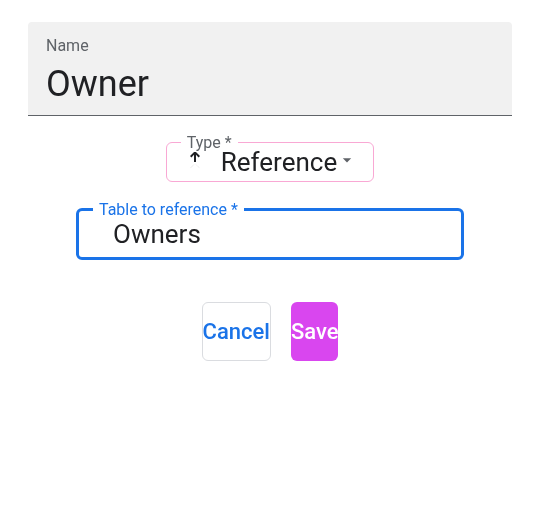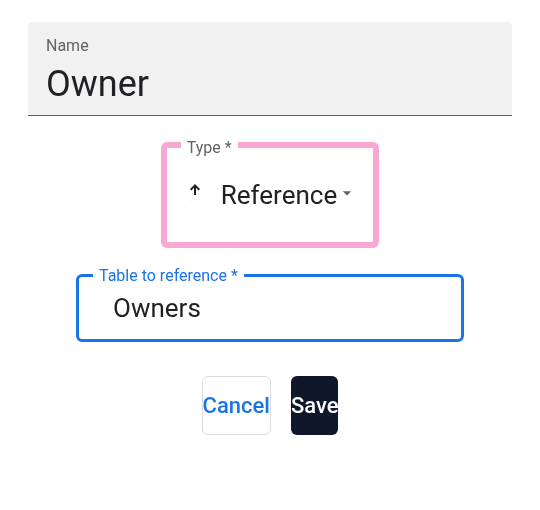--- a/index.html
+++ b/index.html
@@ -38,27 +38,27 @@
       background: transparent;
       font-size: 36px;
       color: #202124;
       width: 100%;
       outline: none;
       font-family: inherit;
     }
     
     .outlined-field {
       position: relative;
-      border: 6px solid #f9a8d4;
+      border: 1px solid #f9a8d4;
       border-radius: 6px;
-      padding: 32px 16px;
+      padding: 4px 16px;
     }
     .outlined-field.focused {
       border: 3px solid #1a73e8;
-      padding: 16px 14px;
+      padding: 8px 14px;
     }
     .outlined-label {
       position: absolute;
       top: -10px;
       left: 14px;
       background: #fff;
       padding: 0 6px;
       font-size: 16px;
       color: #5f6368;
     }
@@ -97,38 +97,38 @@
       color: #202124;
       width: 100%;
       font-family: inherit;
       background: transparent;
       margin-left: 20px;
     }
     
     .button-row {
       display: flex;
       gap: 20px;
-      margin-top: 8px;
+      margin-top: 16px;
     }
     .btn {
       flex: 1;
       padding: 16px 0;
       font-size: 22px;
       font-weight: 500;
       border-radius: 6px;
       cursor: pointer;
       font-family: inherit;
     }
     .btn-cancel {
       background: #fff;
       border: 1px solid #dadce0;
       color: #1a73e8;
     }
     .btn-save {
-      background: #0f172a;
+      background: #d946ef;
       border: none;
       color: #fff;
     }
   </style>
 </head>
 <body>
 
 <div class="form-container">
 
   <div class="name-field">

